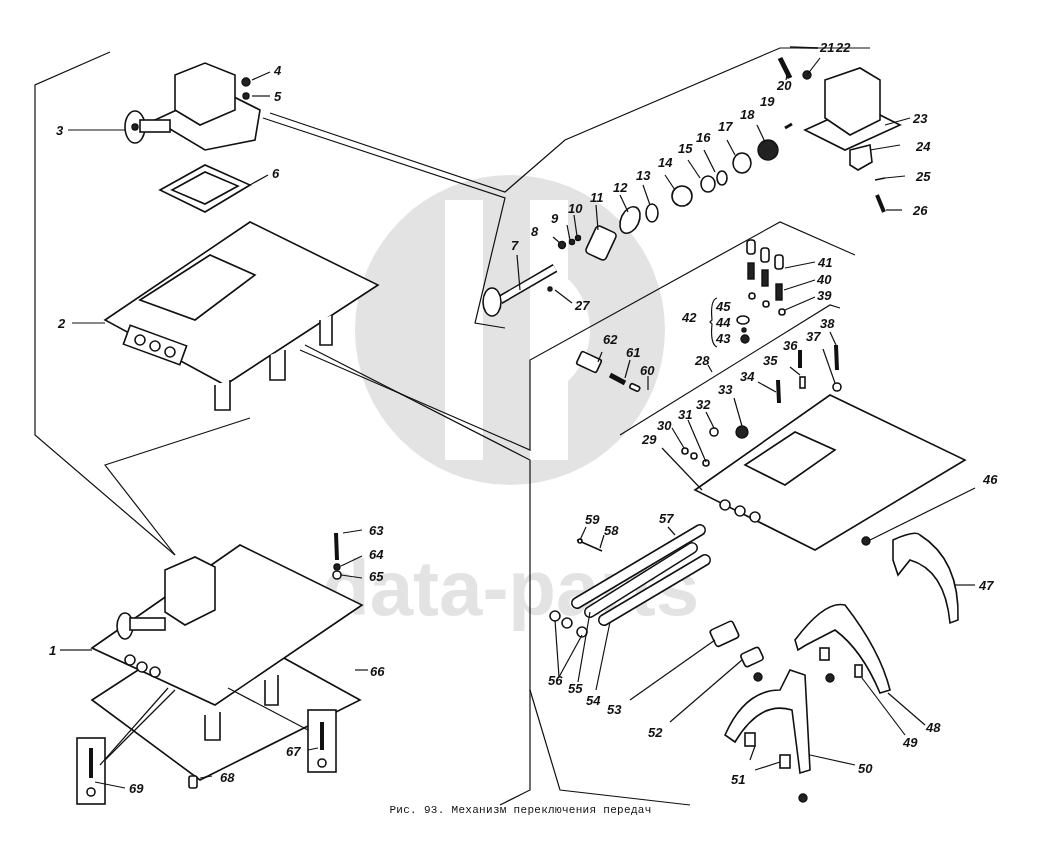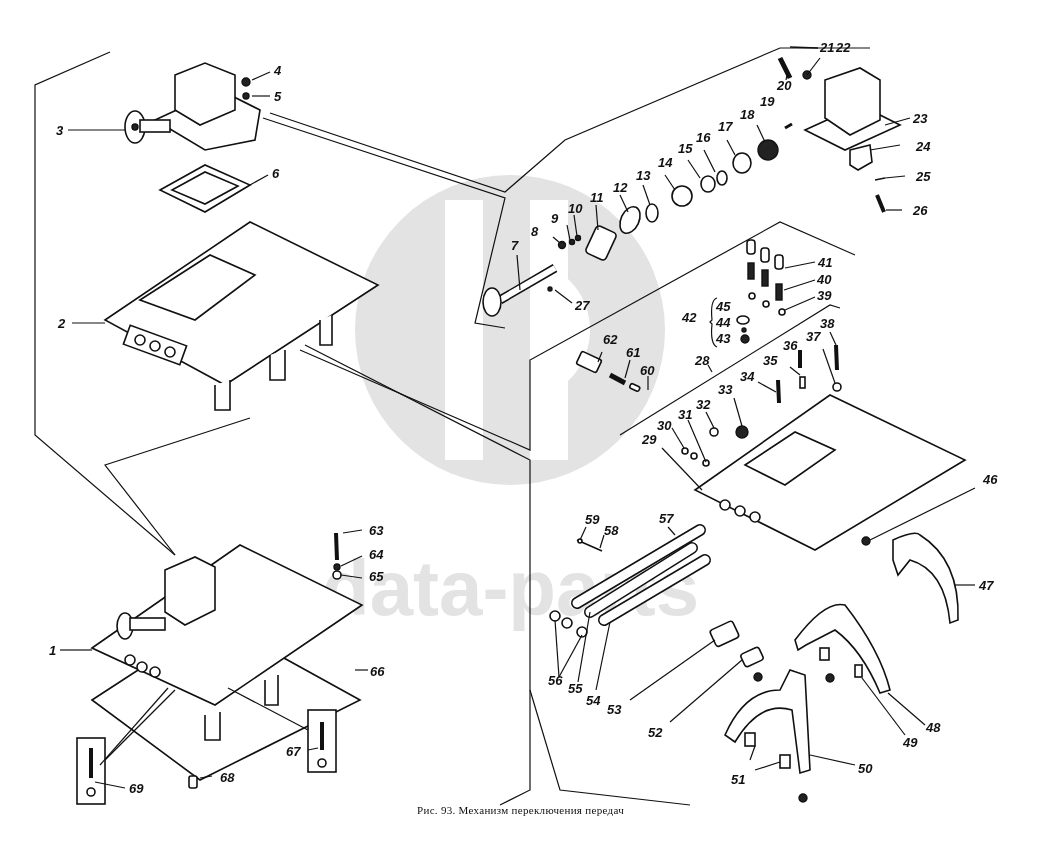--- a/index.html
+++ b/index.html
@@ -4,21 +4,21 @@
 <style>
   html,body{margin:0;padding:0;background:#fff;}
   body{width:1041px;height:845px;position:relative;overflow:hidden;font-family:"Liberation Sans",sans-serif;}
   #diagram{position:absolute;left:0;top:0;width:1041px;height:845px;}
   .lbl{font-family:"Liberation Sans",sans-serif;font-style:italic;font-weight:bold;font-size:13px;fill:#111;}
   .ln{stroke:#111;stroke-width:1.2;fill:none;}
   .part{stroke:#111;stroke-width:1.6;fill:#fff;}
   .partd{stroke:#111;stroke-width:1.4;fill:#222;}
   .wm{fill:#e3e3e3;}
   .wmtext{font-family:"Liberation Sans",sans-serif;font-weight:bold;font-size:78px;fill:#e3e3e3;}
-  #caption{position:absolute;left:0;width:1041px;top:804px;text-align:center;font-family:Liberation Serif, serif;font-size:11px;color:#111;letter-spacing:0.3px;}
+  #caption{position:absolute;left:0;width:1041px;top:804px;text-align:center;font-family:Liberation Mono, monospace;font-size:11px;color:#111;letter-spacing:0.3px;}
 </style>
 </head>
 <body>
 
 <svg id="diagram" viewBox="0 0 1041 845" xmlns="http://www.w3.org/2000/svg">
 
   <g>
     <circle class="wm" cx="510" cy="330" r="155"></circle>
     <rect x="445" y="200" width="38" height="260" fill="#fff"></rect>
     <rect x="530" y="200" width="38" height="260" fill="#fff"></rect>

